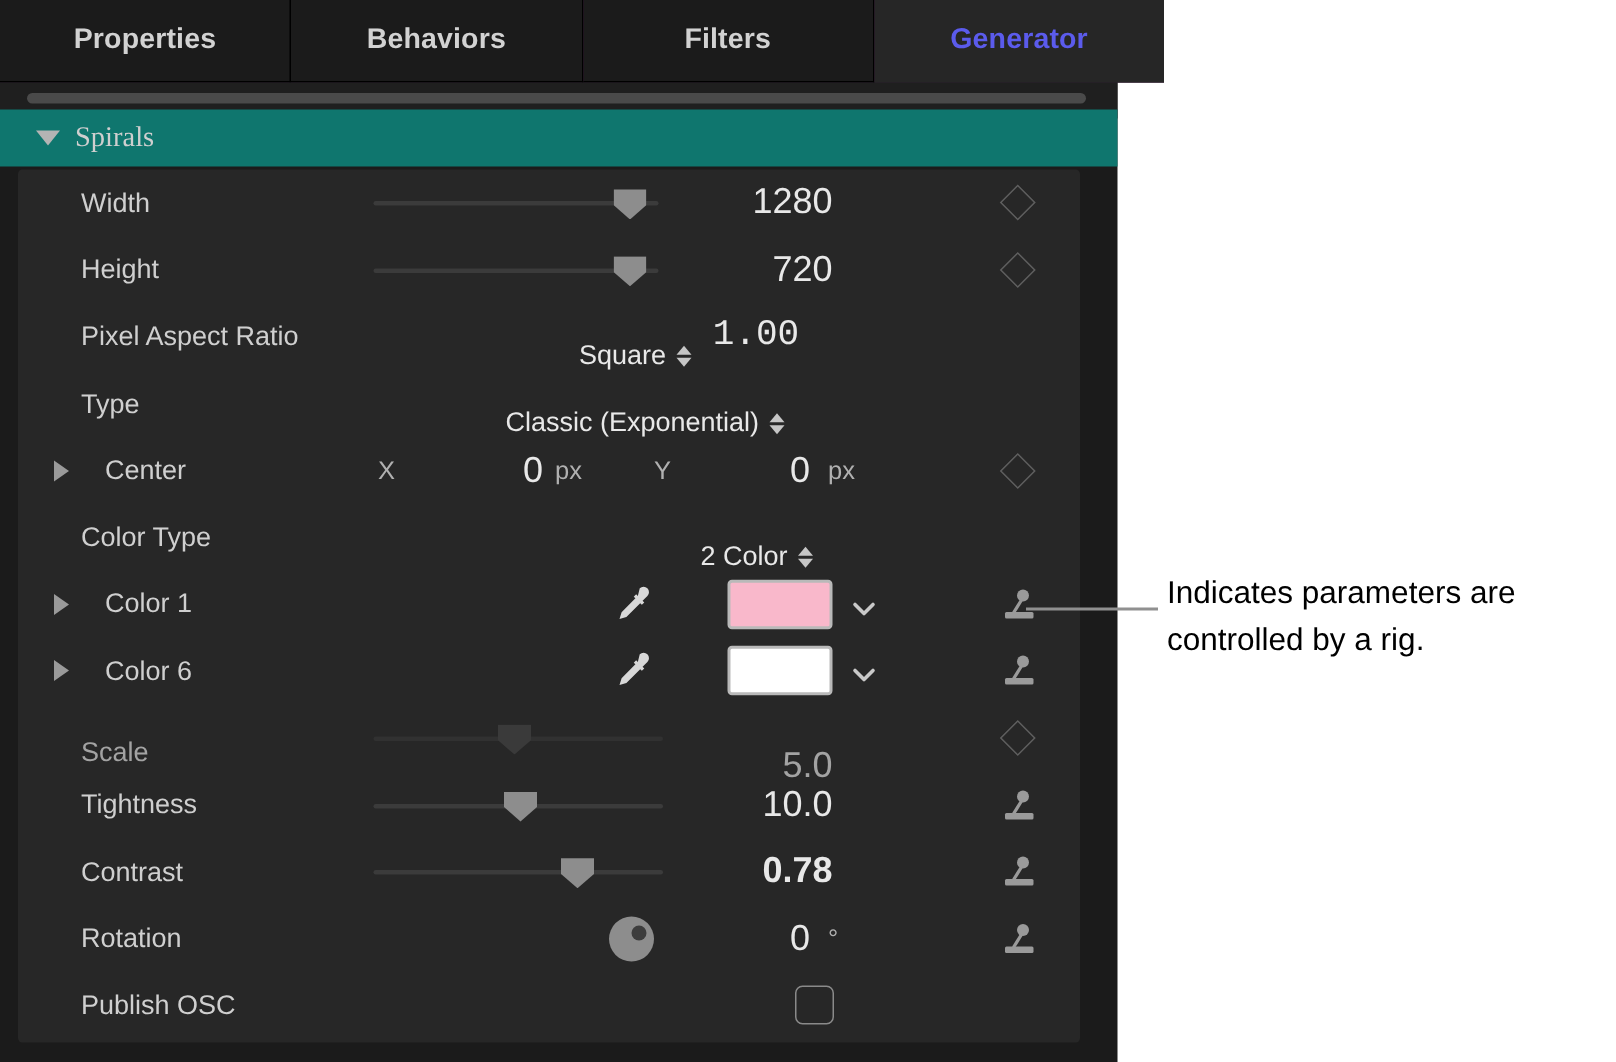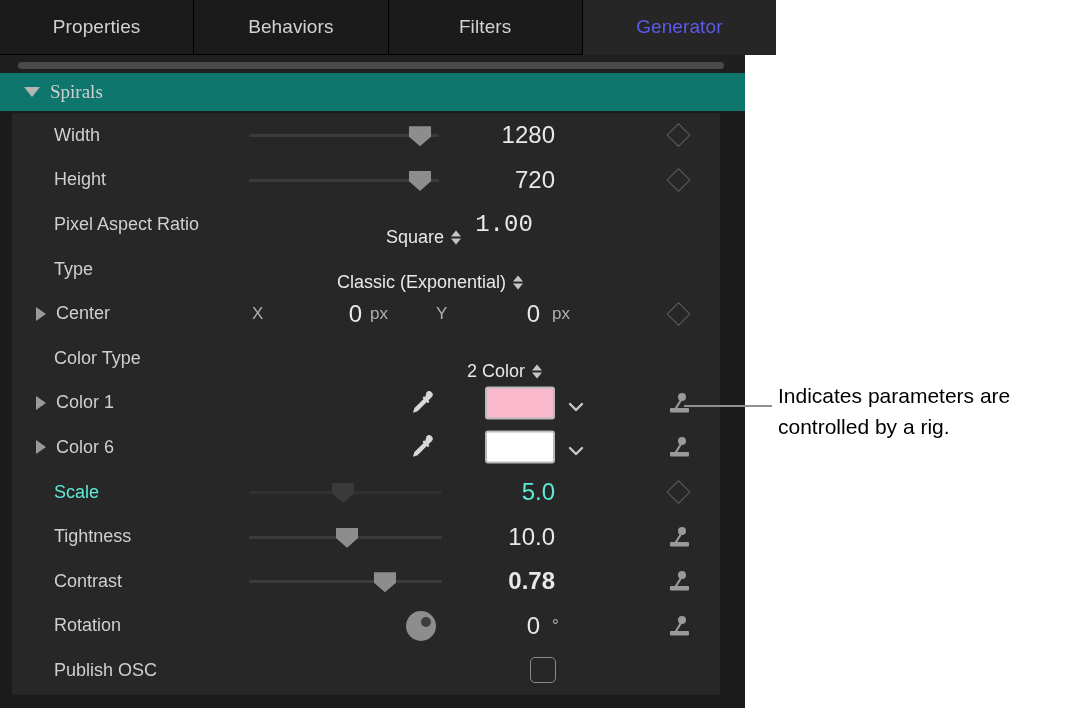--- a/index.html
+++ b/index.html
@@ -14,21 +14,21 @@
 
   
   #panel{
     position:absolute;left:0;top:0;width:745px;height:708px;
     background:#1b1b1b;
   }
 
   
   #tabbar{
     position:absolute;left:0;top:0;width:776px;height:55px;
-    display:flex;background:#701a75;
+    display:flex;background:#701a75;font-weight:bold;
   }
   .tab{
     flex:1 1 0;
     display:flex;align-items:center;justify-content:center;
     font-size:19px;color:#d2d2d2;
     background:#1b1b1b;
     border-right:1px solid #000;
     border-bottom:1px solid #000;
     box-sizing:border-box;
     letter-spacing:.1px;
@@ -56,28 +56,28 @@
   
   #plist{
     position:absolute;left:12px;top:113px;width:708px;height:582px;
     background:#272727;border-radius:3px;
   }
 
   .row{
     position:relative;height:44.6px;
     display:flex;align-items:center;
   }
-  .row.dim .label,.row.dim .value{color:#5eead4;}
+  .row.dim .label,.row.dim .value{color:#a3a3a3;margin-top:19px;}
 
   .disc{width:14px;margin-left:22px;display:flex;align-items:center;justify-content:center;}
   .label{
     font-size:18px;color:#cfcfcf;white-space:nowrap;
     margin-left:6px;
   }
-  .row .disc + .label{margin-left:8px;}
+  .row .disc + .label{margin-left:22px;}
   .row.nodisc .label{margin-left:42px;}
 
   
   .tri-down{
     width:0;height:0;border-left:8px solid transparent;border-right:8px solid transparent;
     border-top:10px solid #b4b4b4;
   }
   .tri-right{
     width:0;height:0;border-top:7px solid transparent;border-bottom:7px solid transparent;
     border-left:10px solid #9a9a9a;

